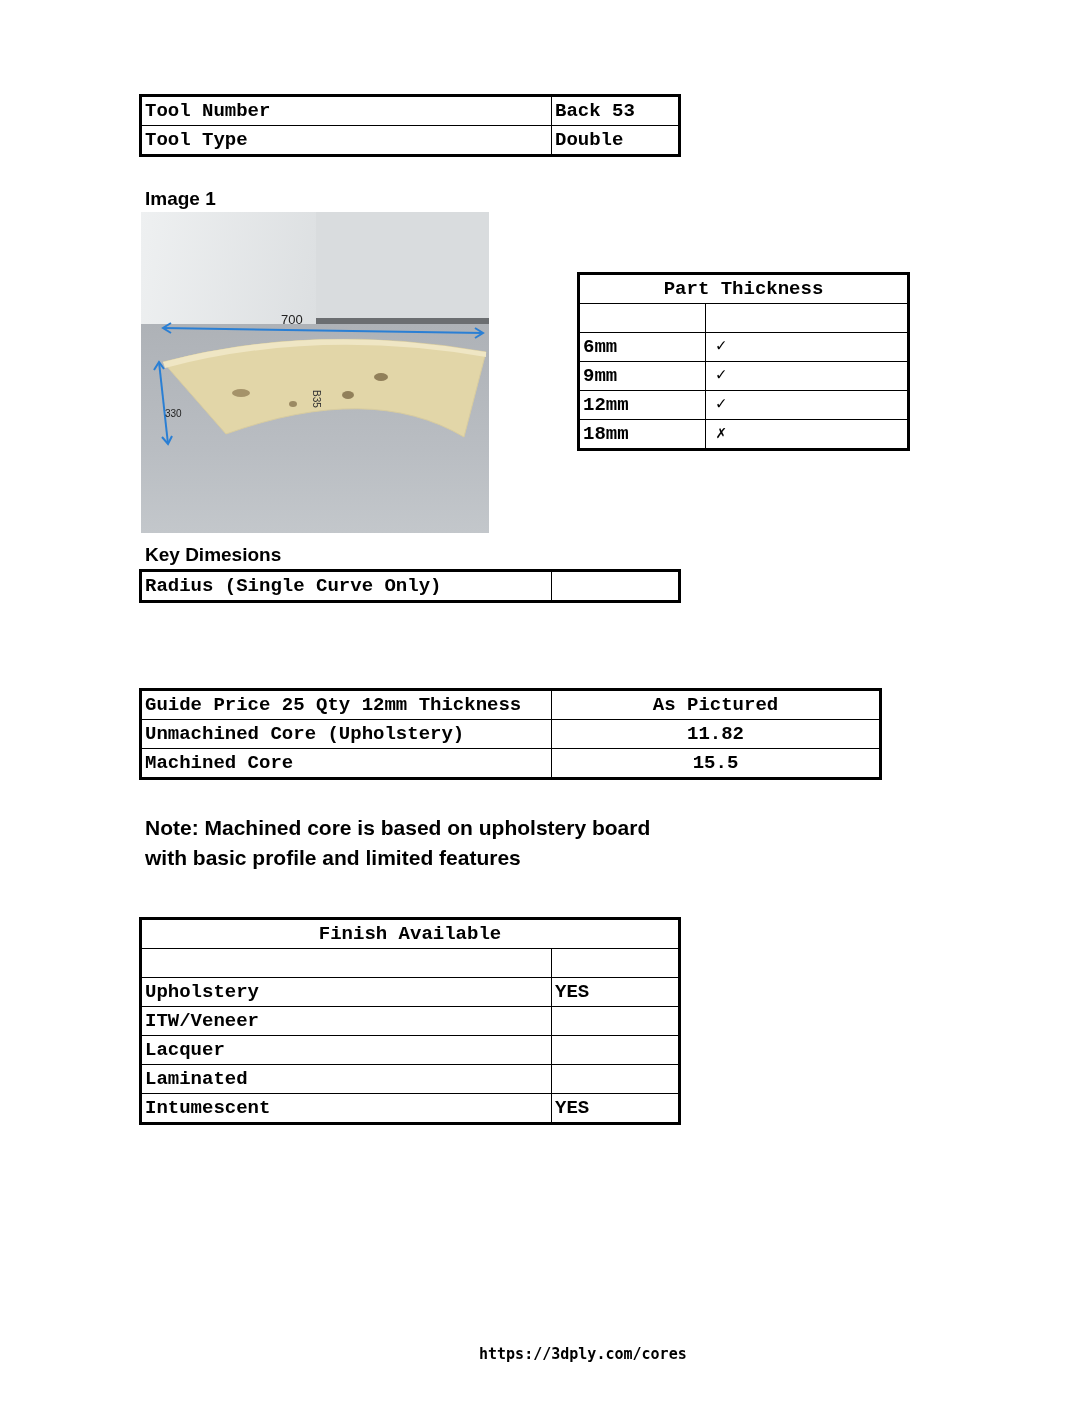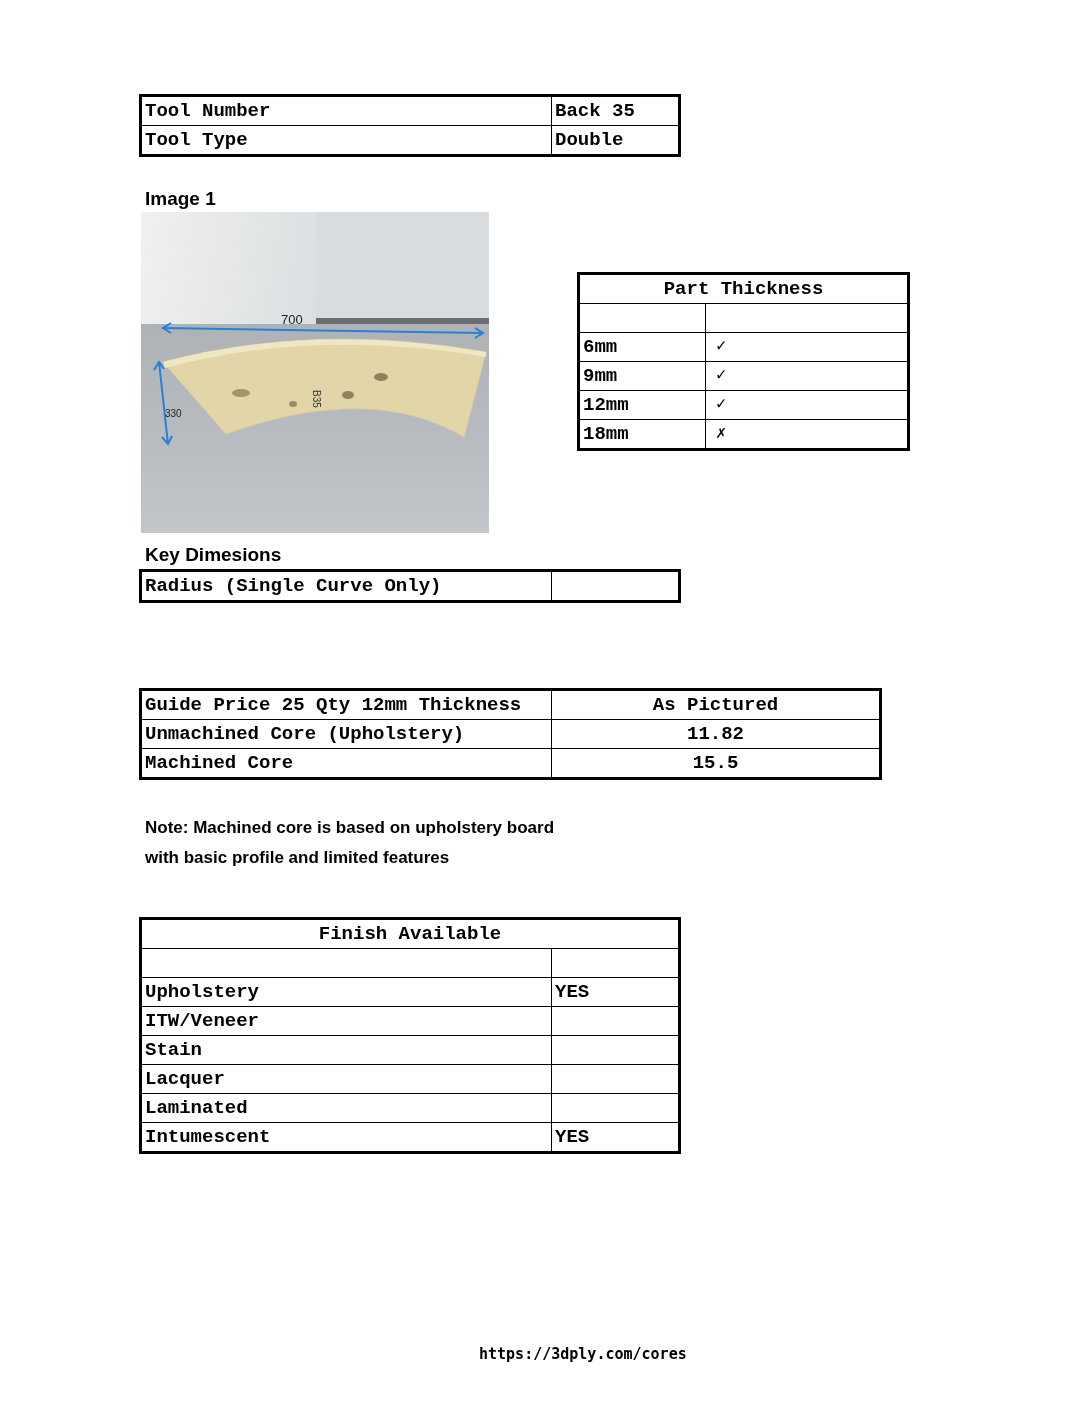--- a/index.html
+++ b/index.html
@@ -6,21 +6,21 @@
   body { width:1088px; height:1408px; position:relative; overflow:hidden;
          font-family:"Liberation Sans", "DejaVu Sans", sans-serif; color:#000; }
   .abs { position:absolute; }
   table { border-collapse:collapse; position:absolute; table-layout:fixed;font-family:Liberation Mono, monospace; }
   td { border:1px solid #000; padding:0 3px; font-size:19px; font-weight:bold;
        height:28px; line-height:28px; white-space:nowrap; overflow:hidden; vertical-align:bottom; }
   .outer { outline:3px solid #000; outline-offset:-1px; }
   .center { text-align:center; }
   .right { text-align:right; }
   .label { font-size:19px; font-weight:bold; }
-  .note { font-size:17px; font-weight:bold; line-height:30px; }
+  .note { font-size:21px; font-weight:bold; line-height:30px; }
   .mark { font-size:17px; padding-left:10px; }
   .footer { font-family:"DejaVu Sans Mono", monospace; font-size:15px; font-weight:bold; }
 
   
   .photo { left:141px; top:212px; width:348px; height:321px; overflow:hidden;
            background:linear-gradient(180deg,#e6e8ea 0%,#dfe1e3 34%,#b8bcc0 36%,#a9adb3 60%,#b4b8bd 100%); }
   .wall-left { position:absolute; left:0; top:0; width:175px; height:112px;
                background:linear-gradient(100deg,#eef0f1,#dcdfe1); }
   .wall-right { position:absolute; left:175px; top:0; width:173px; height:112px; background:#d9dcde; }
   .skirting { position:absolute; left:175px; top:106px; width:173px; height:10px; background:#6b6e71; }
@@ -31,21 +31,21 @@
 <body>
 
 <table class="outer" style="left:141px; top:96px; width:537px;">
   <colgroup>
       <col style="width:410px">
       <col style="width:127px">
     </colgroup>
   <tbody>
       <tr>
     <td>Tool Number</td>
-    <td>Back 35</td>
+    <td>Back 53</td>
   </tr>
   <tr>
     <td>Tool Type</td>
     <td>Double</td>
   </tr>
 </tbody>
   </table>
 
 <div class="abs label" style="left:145px; top:188px;">Image 1</div>
 <div class="abs photo">
@@ -162,24 +162,20 @@
   </tr>
   <tr>
     <td>Upholstery</td>
     <td>YES</td>
   </tr>
   <tr>
     <td>ITW/Veneer</td>
     <td></td>
   </tr>
   <tr>
-    <td>Stain</td>
-    <td></td>
-  </tr>
-  <tr>
     <td>Lacquer</td>
     <td></td>
   </tr>
   <tr>
     <td>Laminated</td>
     <td></td>
   </tr>
   <tr>
     <td>Intumescent</td>
     <td>YES</td>

